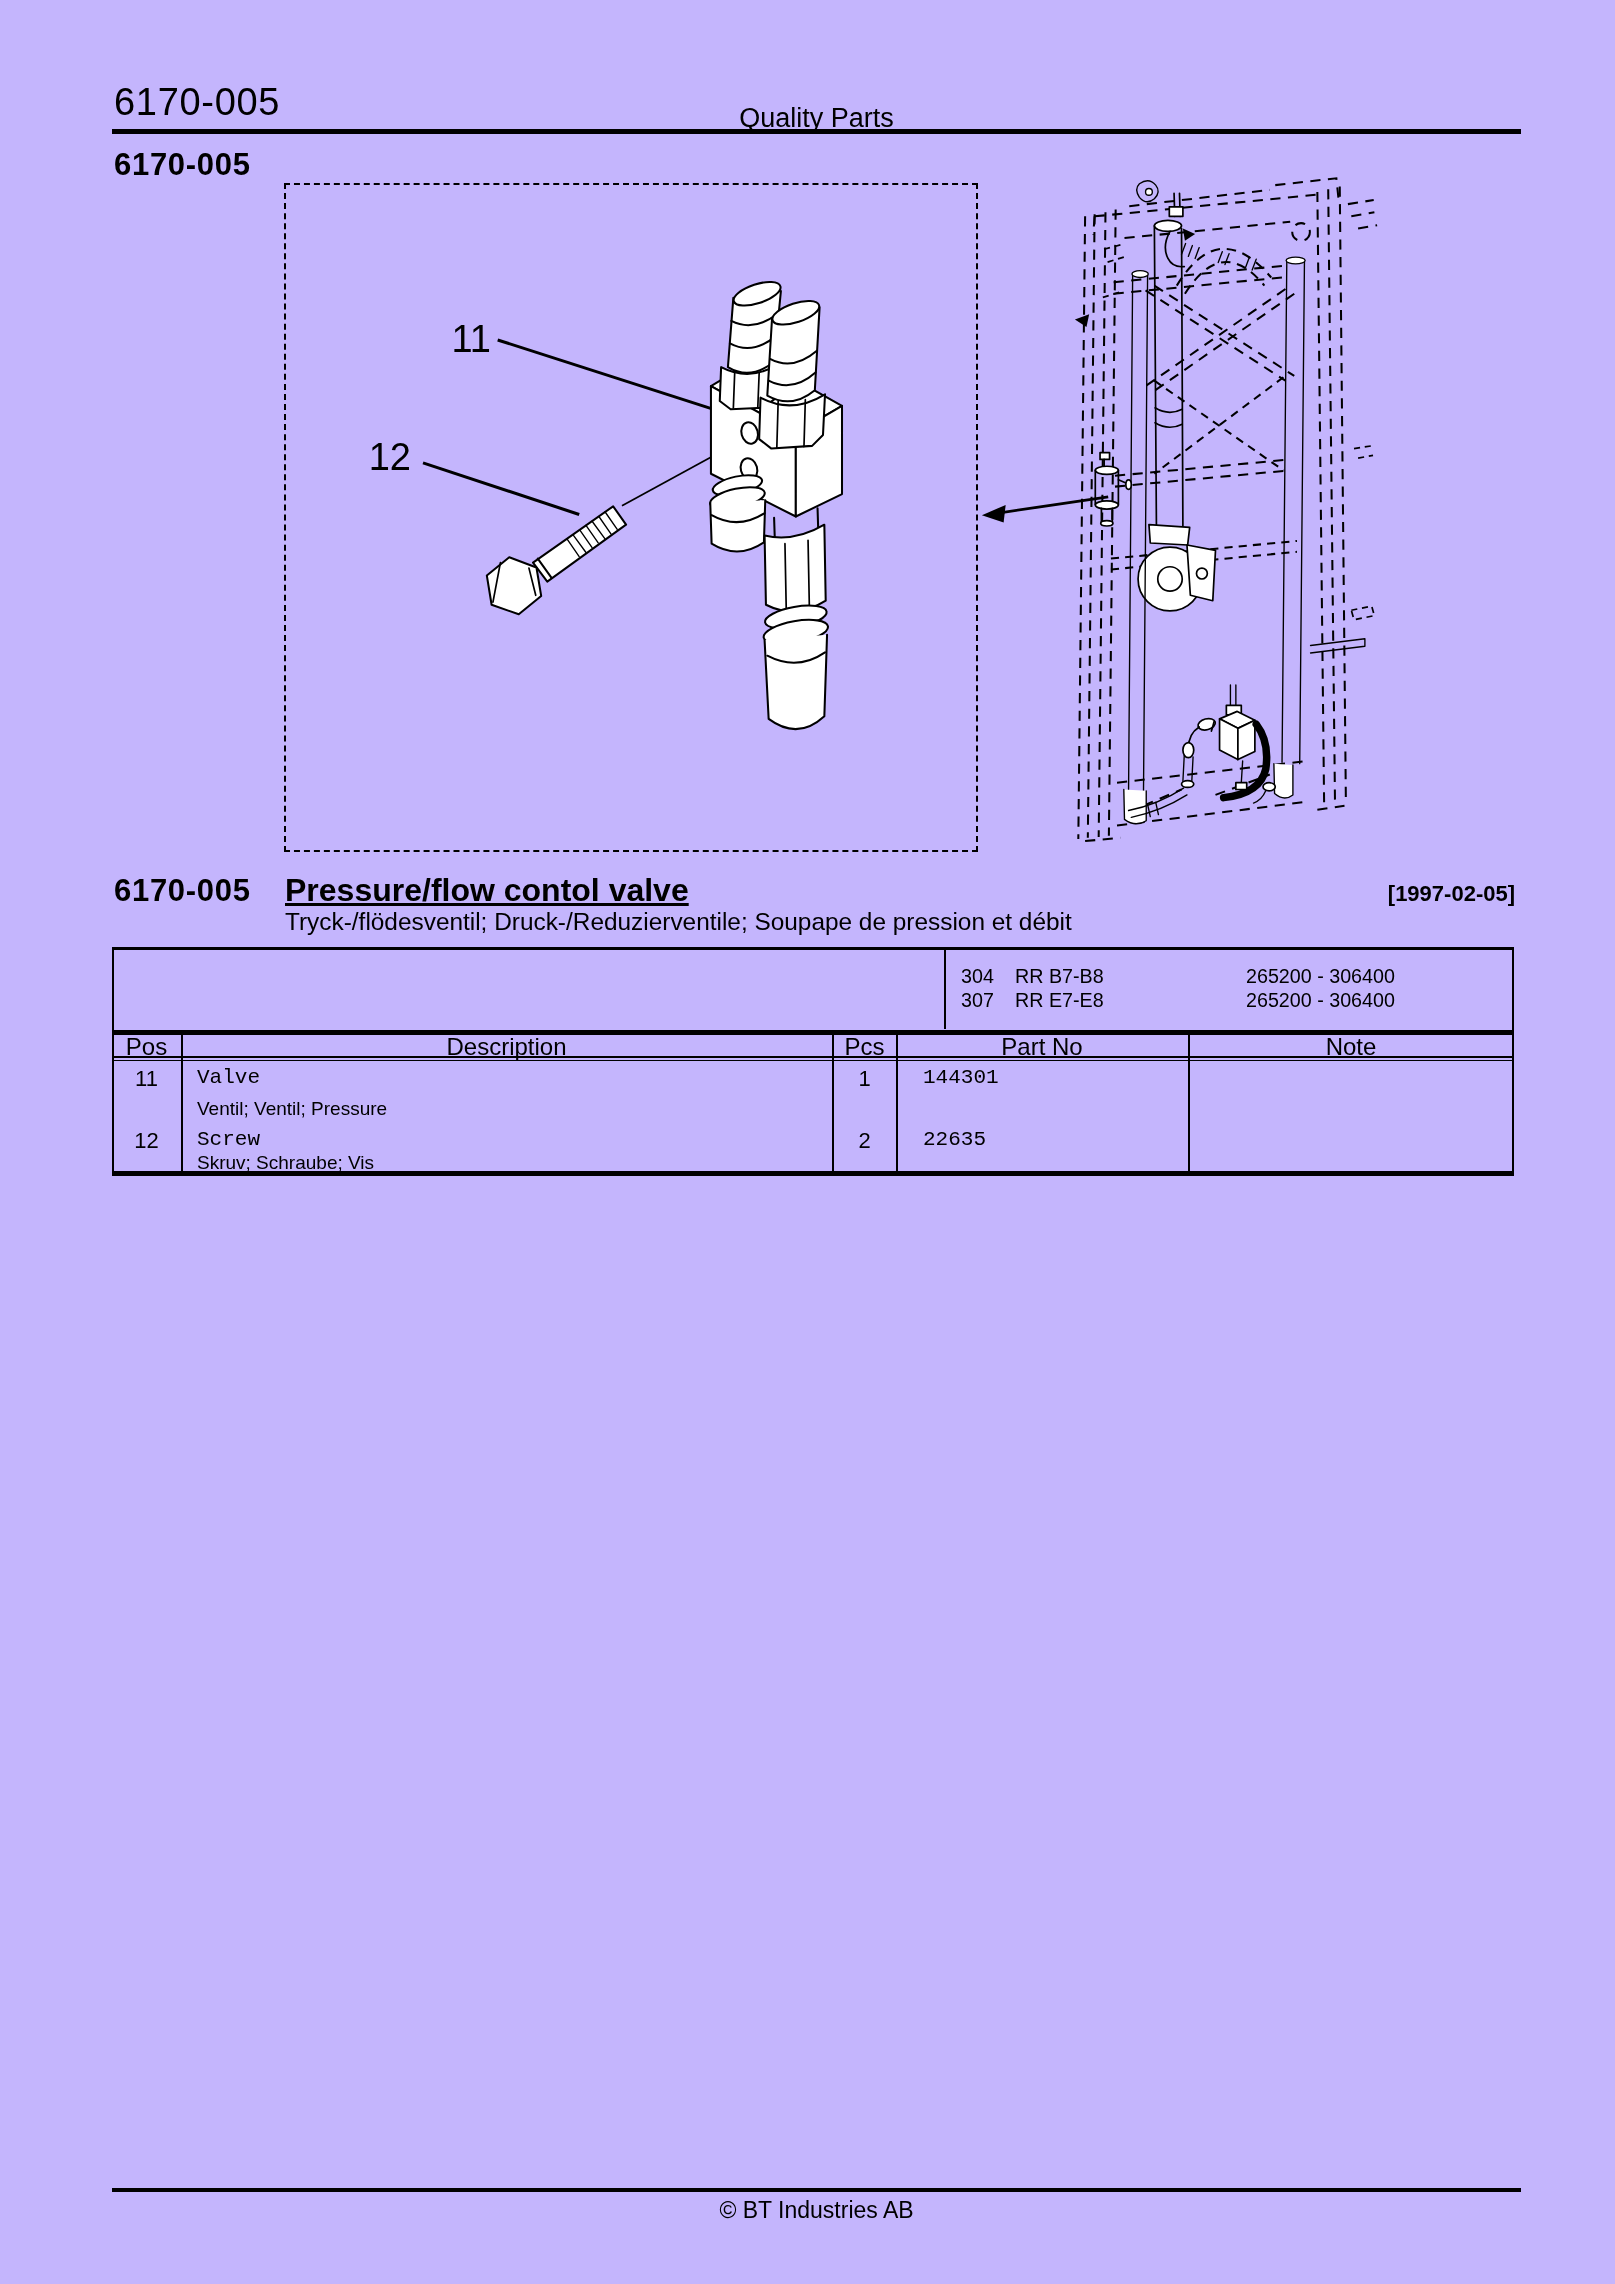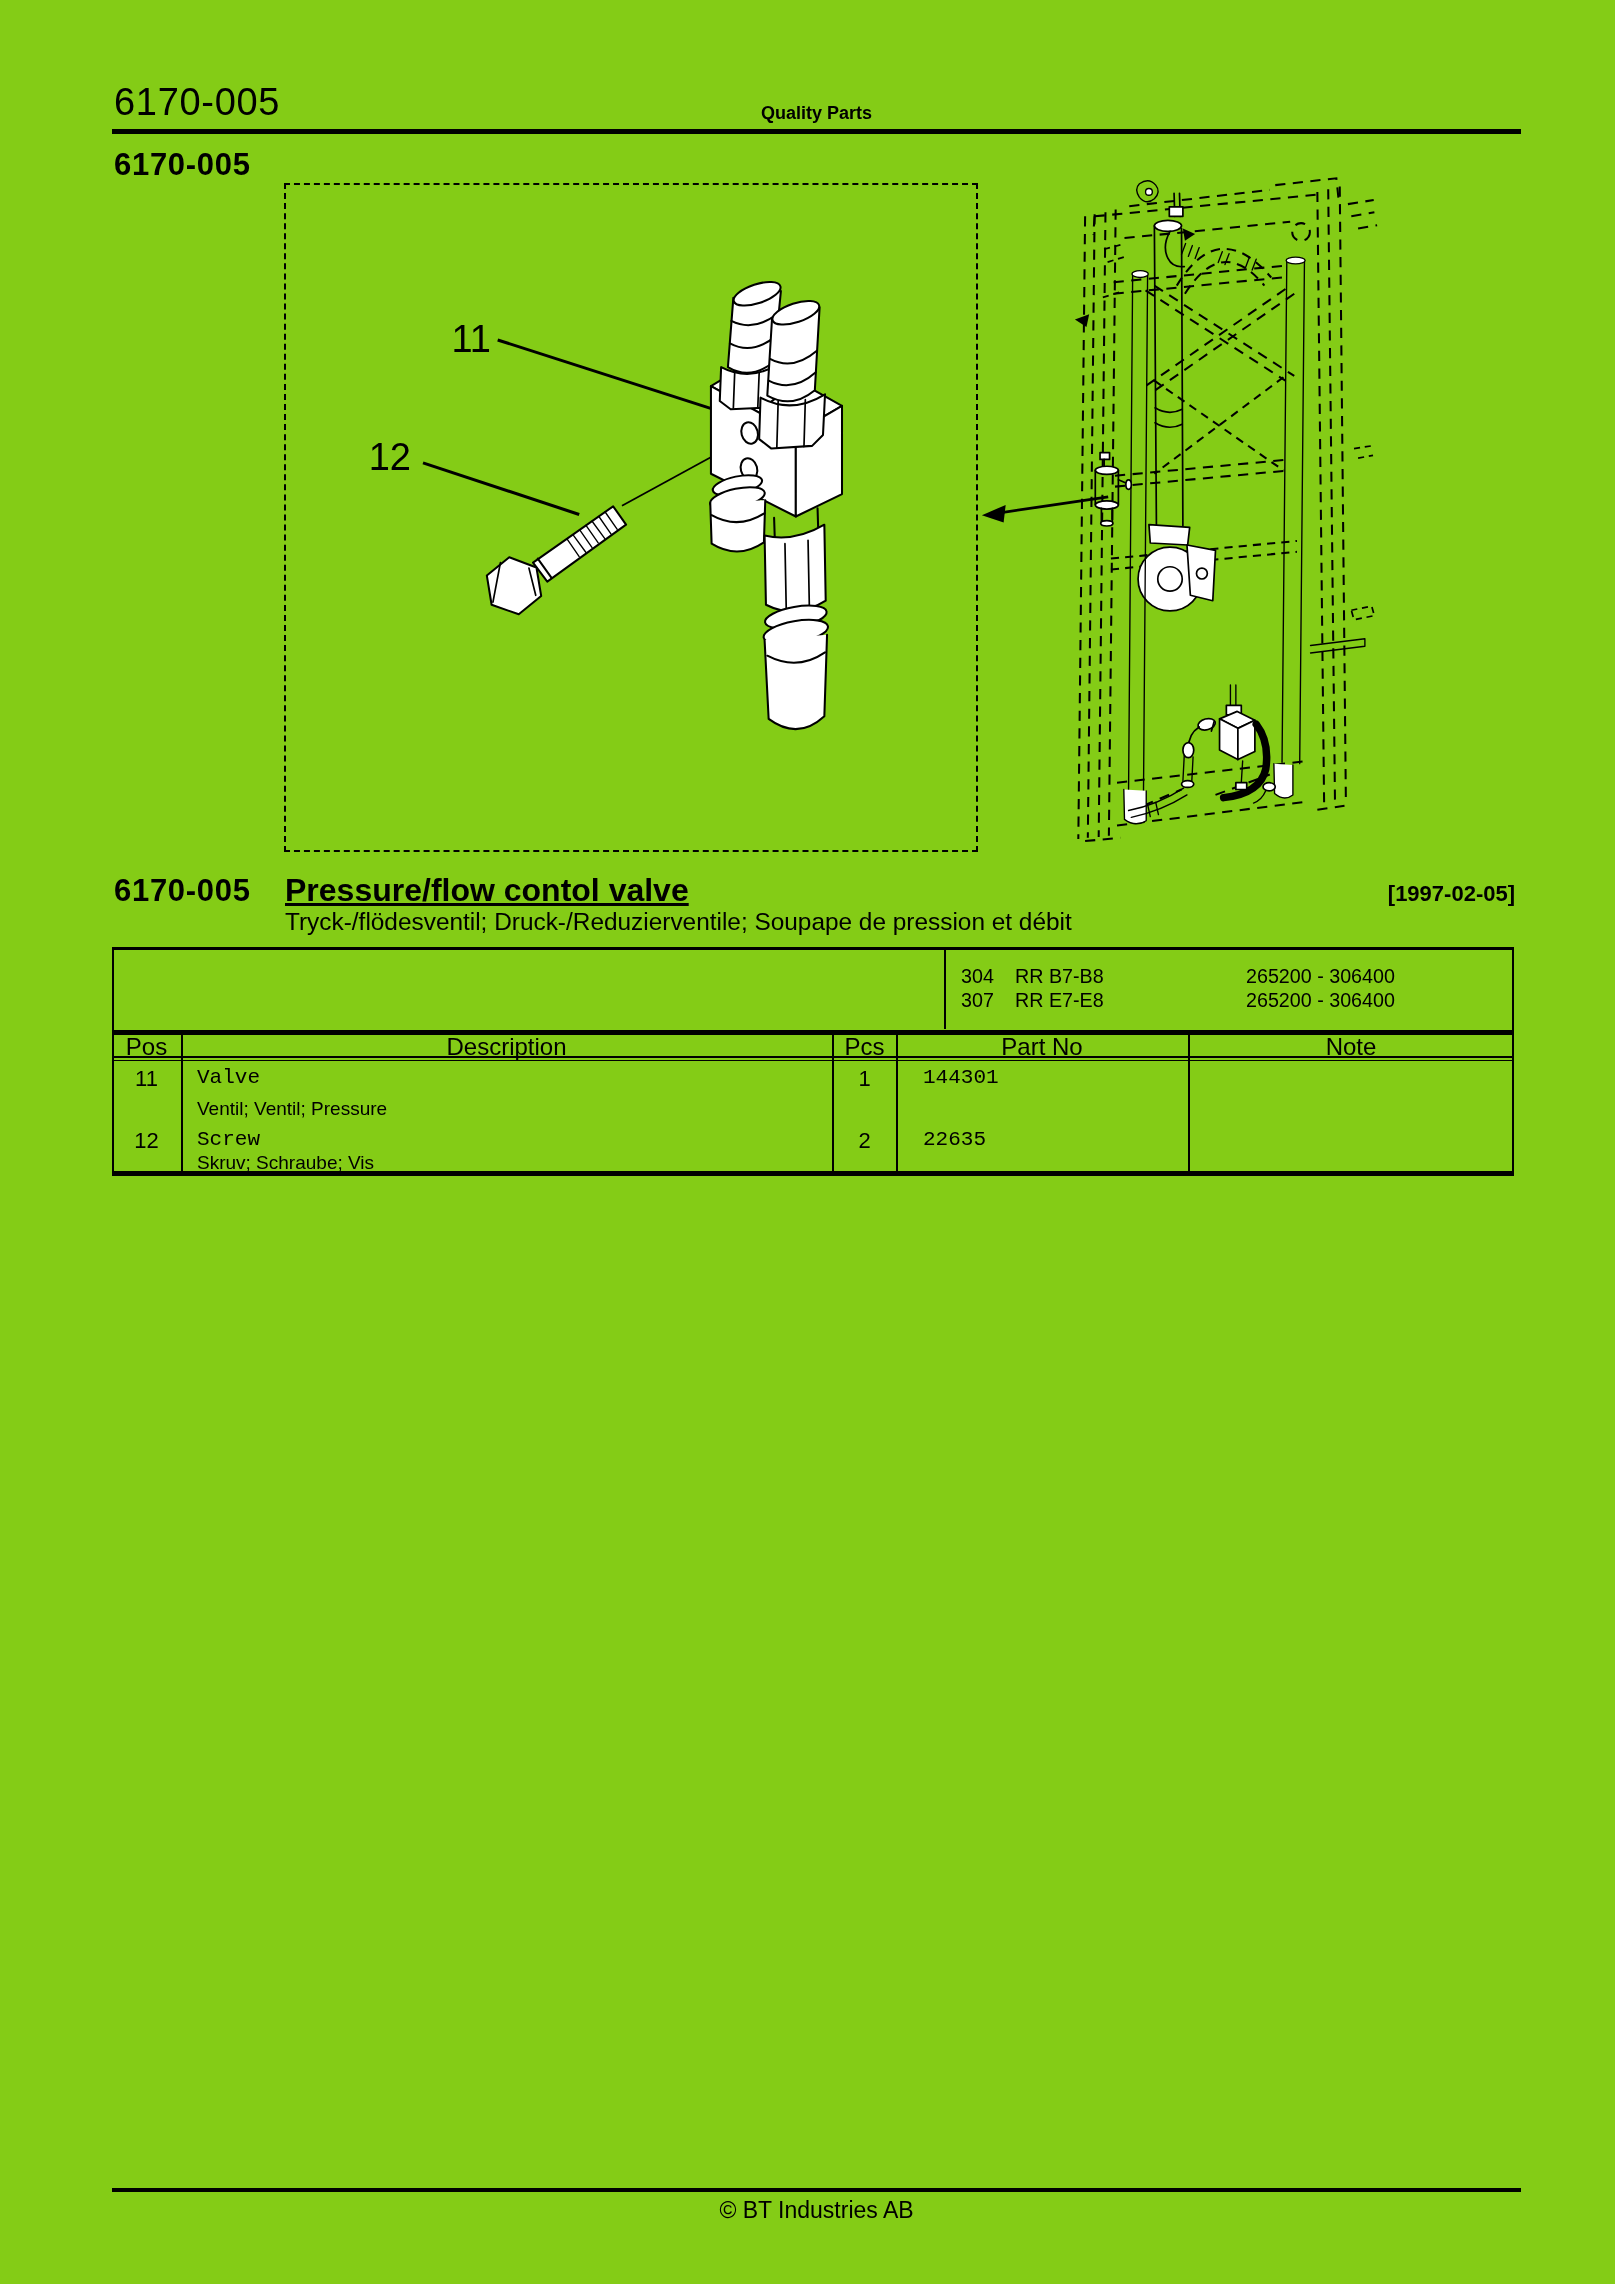--- a/index.html
+++ b/index.html
@@ -1,27 +1,27 @@
 <!DOCTYPE html>
 <html style="font-size:11px"><head>
 <meta charset="utf-8">
 <style>
   html,body{margin:0;padding:0;background:#888;}
   .page{
     position:relative;
     width:1616px;height:2284px;
-    background:#84cc16;
+    background:#c4b5fd;
     font-family:"Liberation Sans", sans-serif;
     color:#000;
     overflow:hidden;
   }
   .abs{position:absolute;}
   .rule{position:absolute;background:#000;}
   .doc-code{left:114px;top:81px;font-size:38px;font-weight:400;letter-spacing:0.7px;}
-  .brand{left:112px;top:103px;width:1409px;text-align:center;font-size:18px;font-weight:700;}
+  .brand{left:112px;top:103px;width:1409px;text-align:center;font-size:27px;font-weight:400;}
   .section-code-top{left:114px;top:147px;font-size:31px;font-weight:700;letter-spacing:0.7px;}
   .dashed-box{
     position:absolute;left:284px;top:183px;width:694px;height:669px;
     border:2.7px dashed #000;box-sizing:border-box;
   }
   .fig-svg{position:absolute;left:258px;top:170px;}
   .sec-code{left:114px;top:873px;font-size:31px;font-weight:700;letter-spacing:0.7px;}
   .sec-title{left:285px;top:872px;font-size:32px;font-weight:700;text-decoration:underline;}
   .sec-date{left:112px;top:881px;width:1403px;text-align:right;font-size:22px;font-weight:700;}
   .sec-sub{left:285px;top:908px;font-size:24.4px;font-weight:400;}

